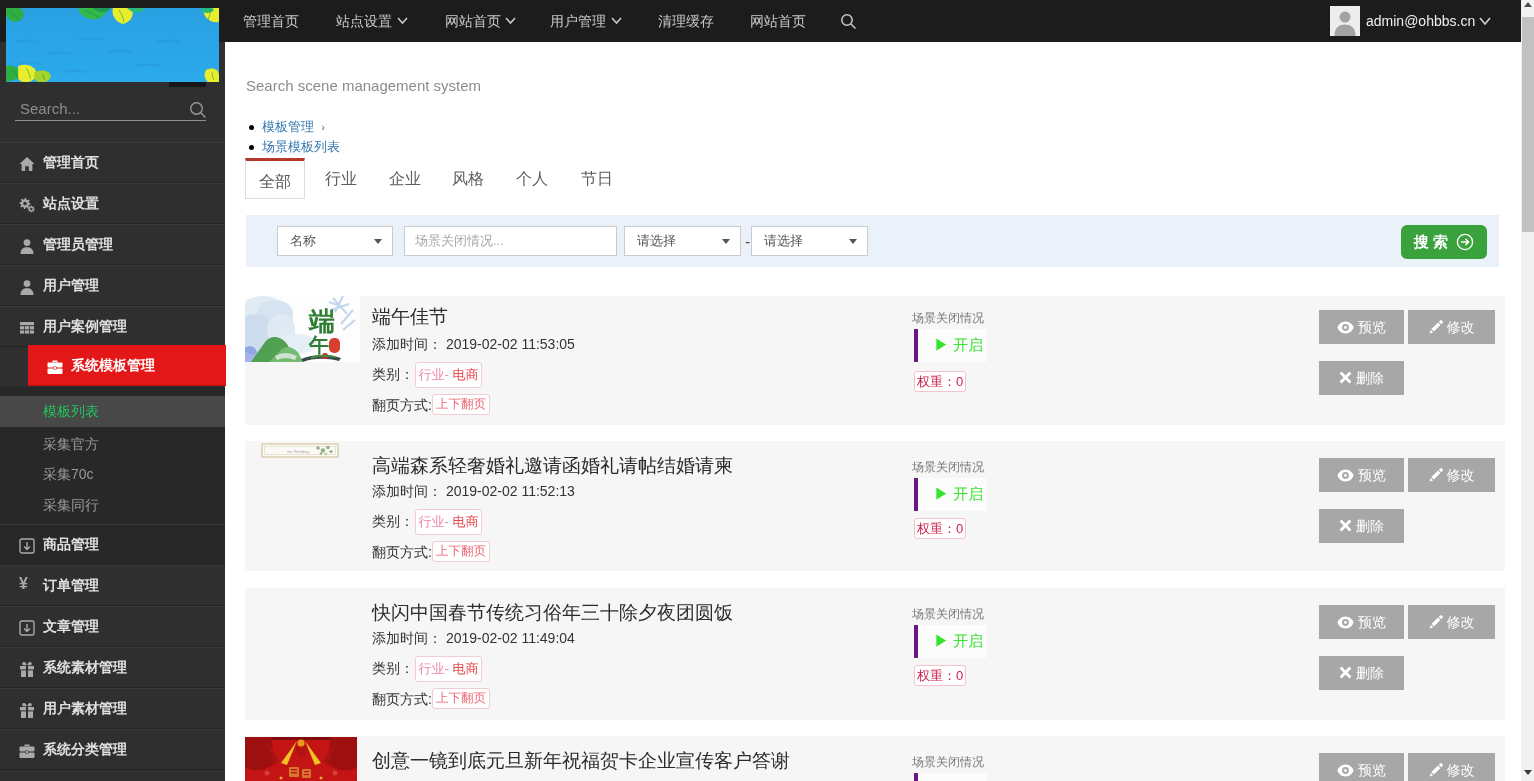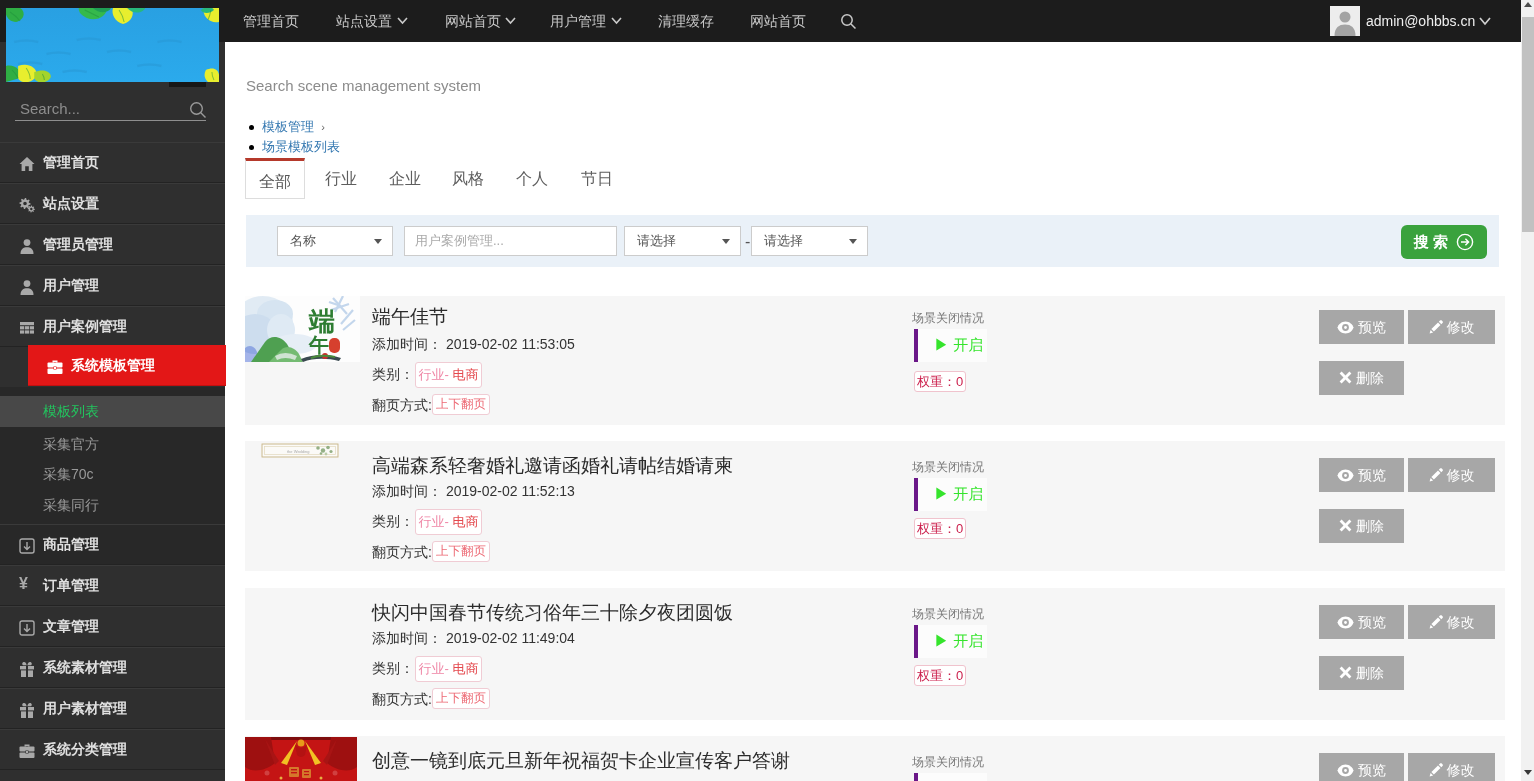--- a/index.html
+++ b/index.html
@@ -246,21 +246,21 @@
   <div class="bullet" style="left:23px;top:103px;"></div>
   <div class="crumb" style="left:36px;top:96px;">场景模板列表</div>
   <div class="tab act" style="left:19px;width:60px;">全部</div>
   <div class="tab" style="left:95px;width:40px;">行业</div>
   <div class="tab" style="left:159px;width:40px;">企业</div>
   <div class="tab" style="left:222px;width:40px;">风格</div>
   <div class="tab" style="left:286px;width:40px;">个人</div>
   <div class="tab" style="left:351px;width:40px;">节日</div>
   <div id="filter">
     <div class="sel" style="left:31px;width:116px;">名称<div class="car"></div></div>
-    <div id="kw">用户案例管理...</div>
+    <div id="kw">场景关闭情况...</div>
     <div class="sel" style="left:378px;width:117px;">请选择<div class="car"></div></div>
     <div style="position:absolute;left:499px;top:18px;color:#555;">-</div>
     <div class="sel" style="left:505px;width:117px;">请选择<div class="car"></div></div>
     <div id="searchbtn">搜 索&nbsp;
       <svg style="vertical-align:-4px;" width="18" height="18" viewBox="0 0 18 18">
           <circle cx="9" cy="9" r="7.6" fill="none" stroke="#fff" stroke-width="1.4"></circle>
           <path d="M5 9 L12.4 9 M9.4 5.8 L12.6 9 L9.4 12.2" fill="none" stroke="#fff" stroke-width="1.4"></path>
         </svg>
     </div>
   </div>

